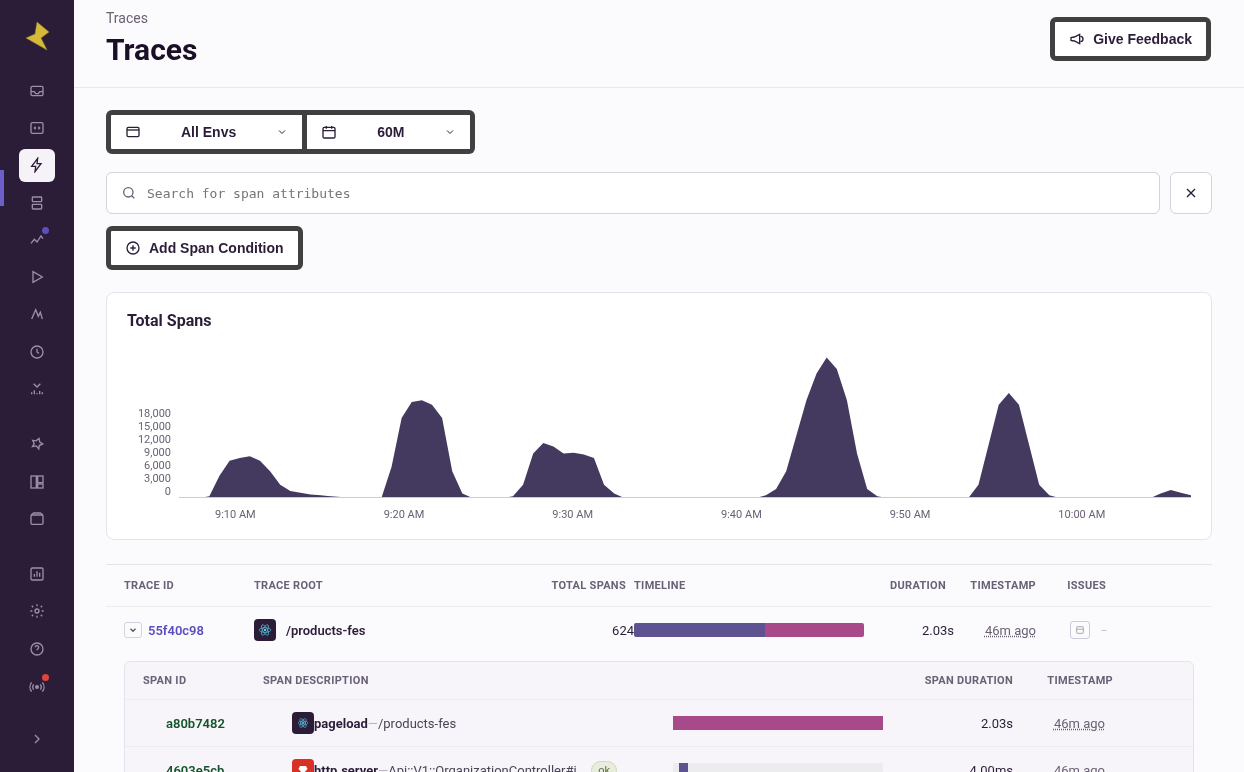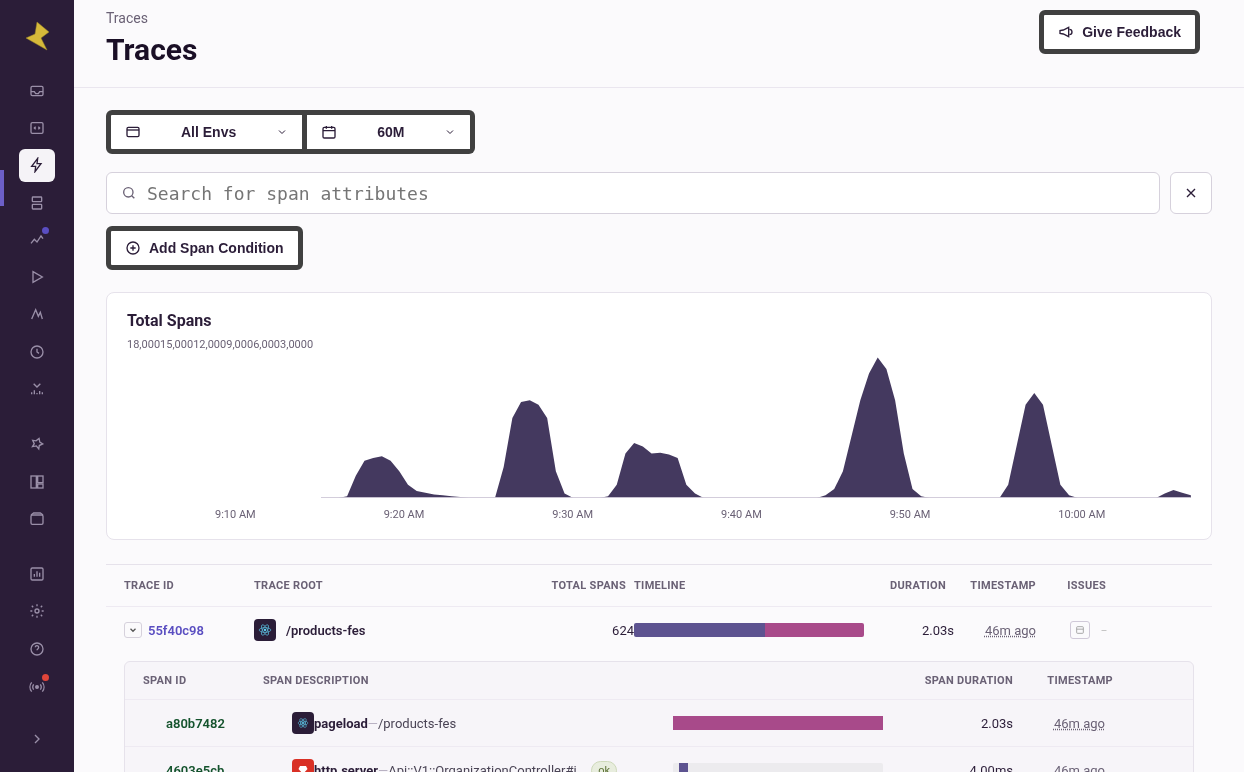--- a/index.html
+++ b/index.html
@@ -60,24 +60,24 @@
       align-items: center;
       gap: 4px;
     }
 
     .main {
       flex: 1;
       background: #fbfafc;
       overflow-y: auto;
     }
     .header {
-      padding: 10px 44px 20px 32px;
+      padding: 10px 33px 20px 32px;
       display: flex;
       justify-content: space-between;
-      align-items: flex-start;
+      align-items: center;
     }
     .breadcrumb { font-size: 14px; color: #6a6175; margin-bottom: 6px; }
     .page-title { font-size: 30px; font-weight: 700; color: #1a0f26; }
     .btn {
       display: inline-flex;
       align-items: center;
       gap: 8px;
       padding: 9px 14px;
       border: 5px solid #404040;
       border-radius: 6px;
@@ -112,21 +112,21 @@
       padding: 8px 14px;
       border: 1px solid #d6d1dc;
       border-radius: 6px;
       background: #fff;
     }
     .search-box input {
       border: none;
       outline: none;
       flex: 1;
       font-family: "SF Mono", Monaco, monospace;
-      font-size: 18px;
+      font-size: 13px;
       color: #6a6175;
     }
     .close-btn {
       width: 42px; height: 42px;
       display: flex;
       align-items: center;
       justify-content: center;
       border: 1px solid #d6d1dc;
       border-radius: 6px;
       background: #fff;
@@ -138,20 +138,21 @@
       border: 1px solid #e6e2eb;
       border-radius: 8px;
       padding: 18px 20px;
       background: #fff;
       margin-bottom: 24px;
     }
     .chart-title { font-size: 16px; font-weight: 700; margin-bottom: 8px; }
     .chart-body { display: flex; gap: 8px; }
     .y-axis {
       display: flex;
+      flex-direction: column;
       justify-content: flex-end;
       font-size: 11px;
       color: #6a6175;
       height: 160px;
       text-align: right;
       min-width: 44px;
     }
     .chart-area {
       flex: 1;
       position: relative;

